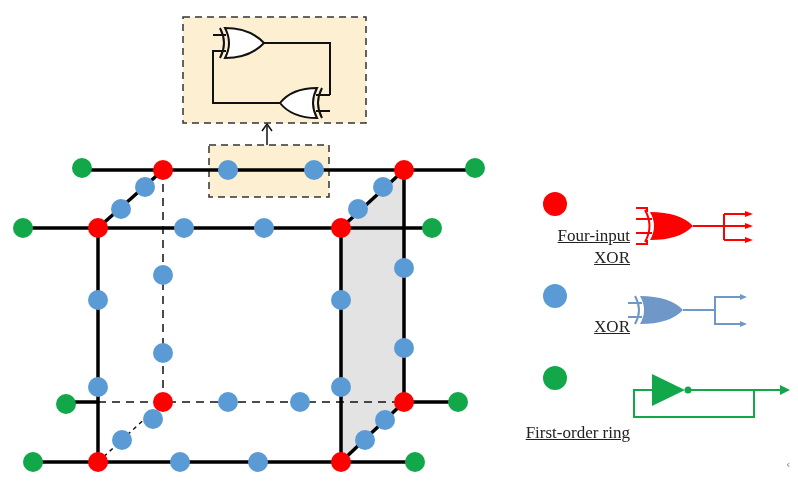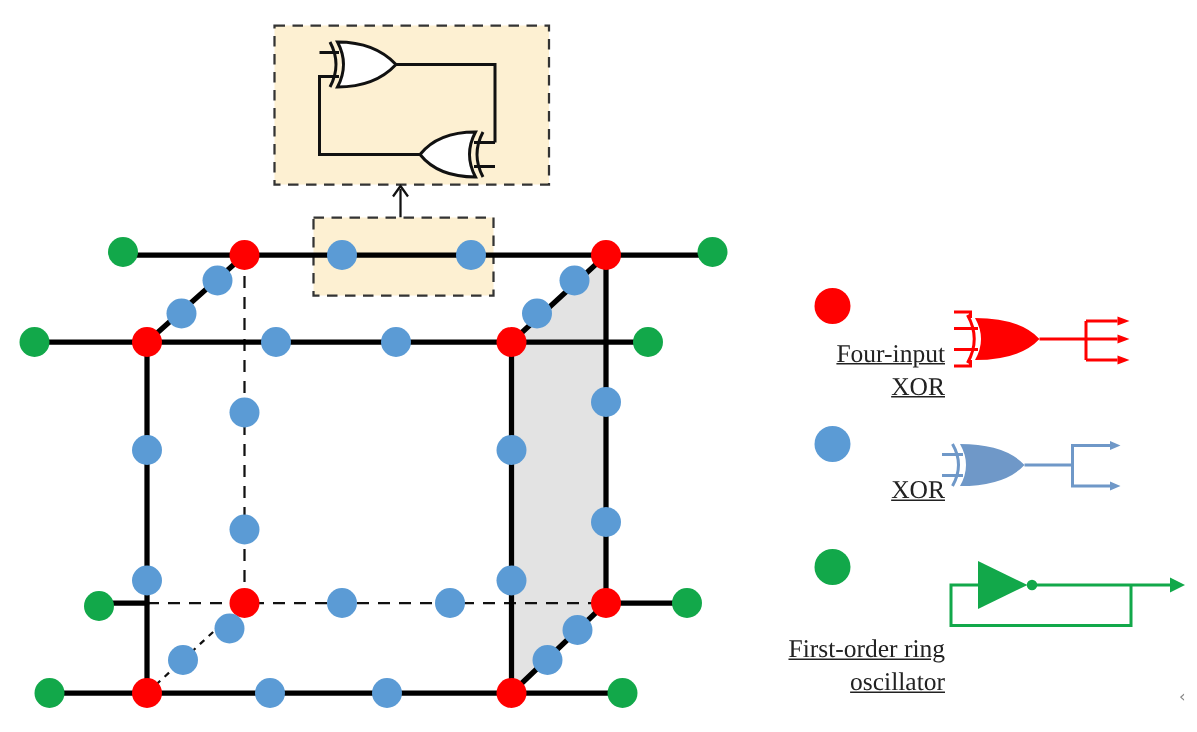--- a/index.html
+++ b/index.html
@@ -159,15 +159,14 @@
 
 <div class="legend-label" style="left:480px; top:225px;">
   <div>Four-input</div>
   <div>XOR</div>
 </div>
 <div class="legend-label" style="left:480px; top:316px;">
   <div>XOR</div>
 </div>
 <div class="legend-label" style="left:480px; top:398px;margin-top:24px;">
   <div>First-order ring</div>
-  <div>oscillator</div>
 </div>
 <div class="corner-mark">‹</div>
 
 </body></html>

